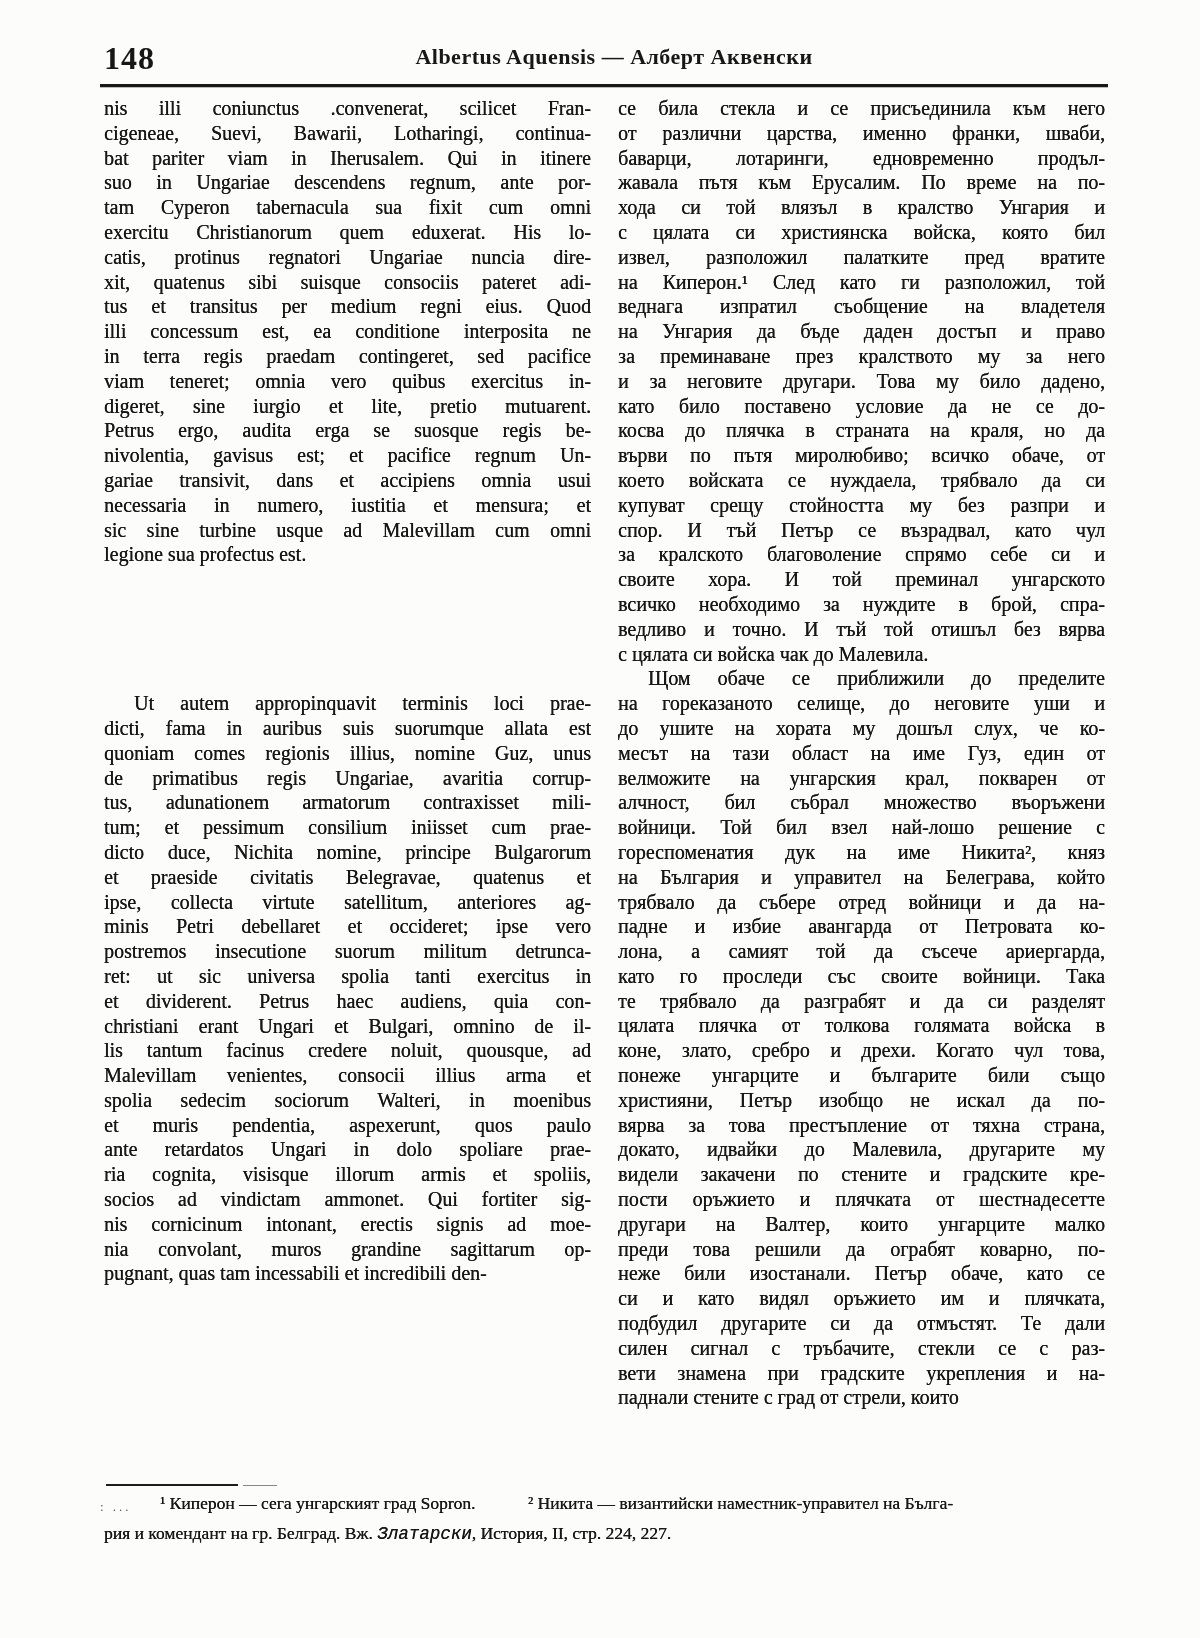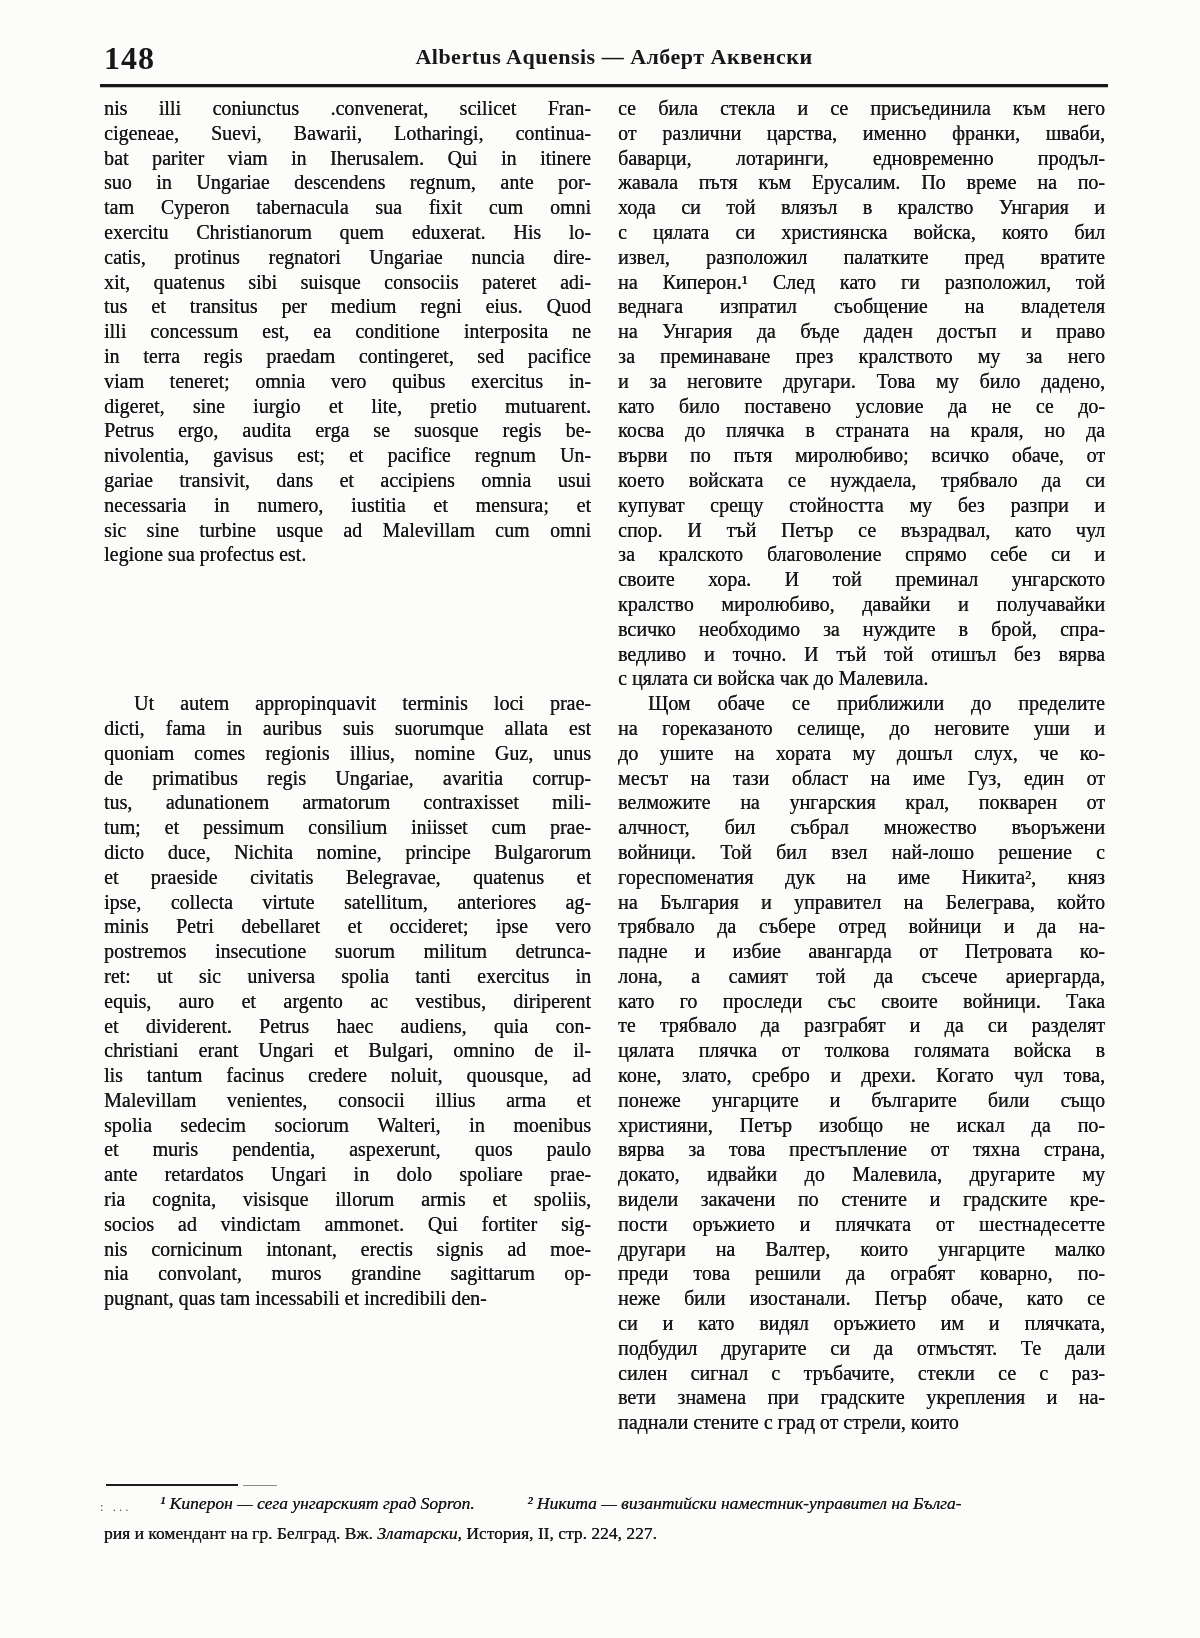--- a/index.html
+++ b/index.html
@@ -48,22 +48,22 @@
   .fnart{
     position:absolute;left:100px;top:1499px;
     font-size:13px;color:#5a5a55;letter-spacing:3px;
   }
   .footnote{
     position:absolute;left:104px;top:1488px;width:1002px;
     font-size:17.5px;line-height:30px;
     text-shadow:0.2px 0 0 currentColor;
   }
   .fn-line{white-space:nowrap;}
-  .fn-line.fn-first{padding-left:56px;font-style:italic;}
-  .it{font-style:italic;}
+  .fn-line.fn-first{padding-left:56px;}
+  .it{font-style:italic;font-family:Liberation Mono, monospace;}
 </style>
 </head>
 <body>
 
 <div class="page">
 
   <div class="pagenum">148</div>
   <div class="title">Albertus Aquensis — Алберт Аквенски</div>
   <div class="rule"></div>
 
@@ -95,21 +95,20 @@
         <div class="line just">quoniam comes regionis illius, nomine Guz, unus</div>
         <div class="line just">de primatibus regis Ungariae, avaritia corrup-</div>
         <div class="line just">tus, adunationem armatorum contraxisset mili-</div>
         <div class="line just">tum; et pessimum consilium iniisset cum prae-</div>
         <div class="line just">dicto duce, Nichita nomine, principe Bulgarorum</div>
         <div class="line just">et praeside civitatis Belegravae, quatenus et</div>
         <div class="line just">ipse, collecta virtute satellitum, anteriores ag-</div>
         <div class="line just">minis Petri debellaret et occideret; ipse vero</div>
         <div class="line just">postremos insecutione suorum militum detrunca-</div>
         <div class="line just">ret: ut sic universa spolia tanti exercitus in</div>
-        <div class="line just">equis, auro et argento ac vestibus, diriperent</div>
         <div class="line just">et dividerent. Petrus haec audiens, quia con-</div>
         <div class="line just">christiani erant Ungari et Bulgari, omnino de il-</div>
         <div class="line just">lis tantum facinus credere noluit, quousque, ad</div>
         <div class="line just">Malevillam venientes, consocii illius arma et</div>
         <div class="line just">spolia sedecim sociorum Walteri, in moenibus</div>
         <div class="line just">et muris pendentia, aspexerunt, quos paulo</div>
         <div class="line just">ante retardatos Ungari in dolo spoliare prae-</div>
         <div class="line just">ria cognita, visisque illorum armis et spoliis,</div>
         <div class="line just">socios ad vindictam ammonet. Qui fortiter sig-</div>
         <div class="line just">nis cornicinum intonant, erectis signis ad moe-</div>
@@ -132,21 +131,20 @@
         <div class="line just">за преминаване през кралството му за него</div>
         <div class="line just">и за неговите другари. Това му било дадено,</div>
         <div class="line just">като било поставено условие да не се до-</div>
         <div class="line just">косва до плячка в страната на краля, но да</div>
         <div class="line just">върви по пътя миролюбиво; всичко обаче, от</div>
         <div class="line just">което войската се нуждаела, трябвало да си</div>
         <div class="line just">купуват срещу стойността му без разпри и</div>
         <div class="line just">спор. И тъй Петър се възрадвал, като чул</div>
         <div class="line just">за кралското благоволение спрямо себе си и</div>
         <div class="line just">своите хора. И той преминал унгарското</div>
-        <div class="line just">кралство миролюбиво, давайки и получавайки</div>
         <div class="line just">всичко необходимо за нуждите в брой, спра-</div>
         <div class="line just">ведливо и точно. И тъй той отишъл без вярва</div>
         <div class="line">с цялата си войска чак до Малевила.</div>
       </div>
       <div>
         <div class="line just indent">Щом обаче се приближили до пределите</div>
         <div class="line just">на гореказаното селище, до неговите уши и</div>
         <div class="line just">до ушите на хората му дошъл слух, че ко-</div>
         <div class="line just">месът на тази област на име Гуз, един от</div>
         <div class="line just">велможите на унгарския крал, покварен от</div>

